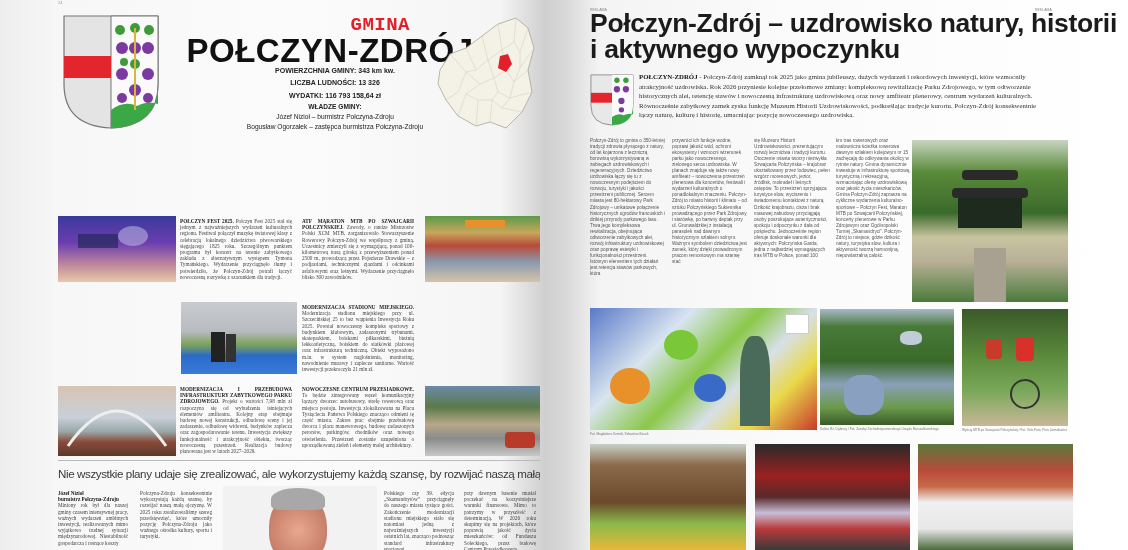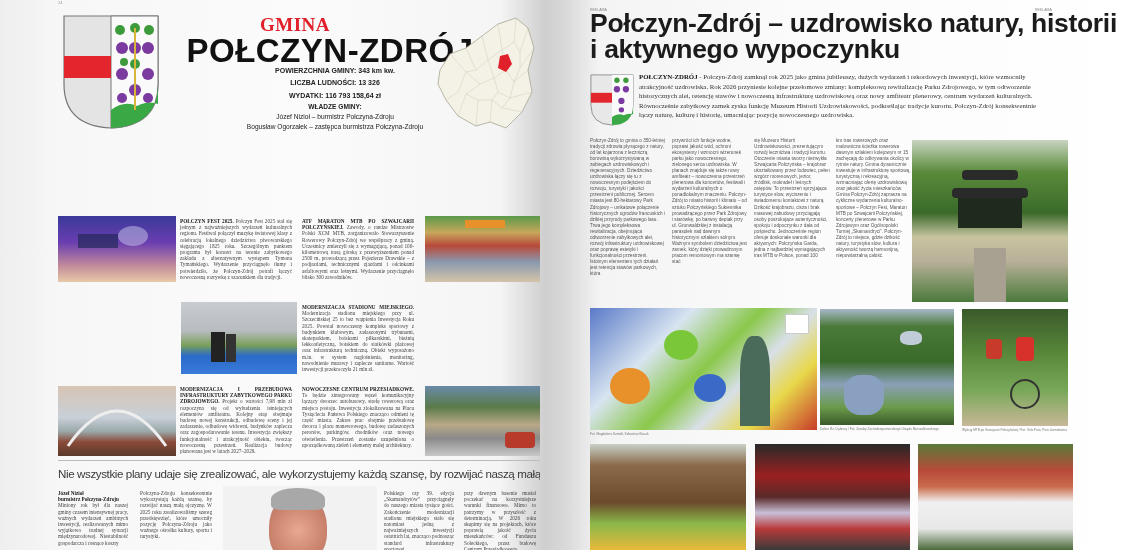--- a/index.html
+++ b/index.html
@@ -10,22 +10,22 @@
     background: linear-gradient(90deg, #eeeeee 0px, #f7f7f7 60px, #fbfbfb 300px, #f5f5f5 500px, #cfcfcf 545px, #d8d8d8 565px, #f4f4f4 600px, #fbfbfb 800px, #ffffff 1128px); }
 
   .page { position: absolute; top: 0; height: 550px; overflow: hidden; }
   .page-left { left: 40px; width: 500px; }
   .page-right { left: 585px; width: 543px; }
 
   .folio { position: absolute; top: 0; font-family: "Liberation Sans", sans-serif; font-size: 4px; color: #999; }
 
   
   .coat { position: absolute; left: 22px; top: 14px; width: 98px; height: 116px; }
-  .gmina-label { position: absolute; left: 220px; top: 14px; width: 150px; text-align: left;
-    font-family: Liberation Serif, serif; font-weight: 900; color: #e0202a; font-size: 19px; letter-spacing: 0.5px; }
+  .gmina-label { position: absolute; left: 220px; top: 14px; width: 150px; text-align: right;
+    font-family: Liberation Mono, monospace; font-weight: 900; color: #e0202a; font-size: 19px; letter-spacing: 0.5px; }
   .gmina-name { position: absolute; left: 130px; top: 32px; width: 320px; text-align: center;
     font-family: "Liberation Sans", sans-serif; font-weight: 900; font-size: 33px; letter-spacing: 0.5px; color: #111; }
   .facts { position: absolute; left: 160px; top: 65px; width: 270px; text-align: center;
     font-family: "Liberation Sans", sans-serif; font-size: 7px; font-weight: bold; line-height: 12.4px; color: #222; }
   .facts .auth { font-weight: bold; font-size: 6.6px; line-height: 10px; }
   .map { position: absolute; left: 396px; top: 12px; width: 100px; height: 118px; }
 
   .lead-title-left { position: absolute; left: 18px; top: 144px; width: 470px;
     font-family: "Liberation Sans", sans-serif; font-weight: 900; font-size: 27px; line-height: 30px; color: #1b1b1b; letter-spacing: -0.4px; }
 

